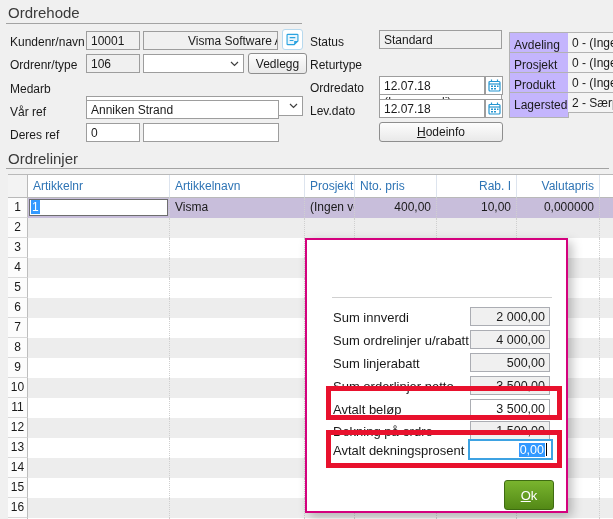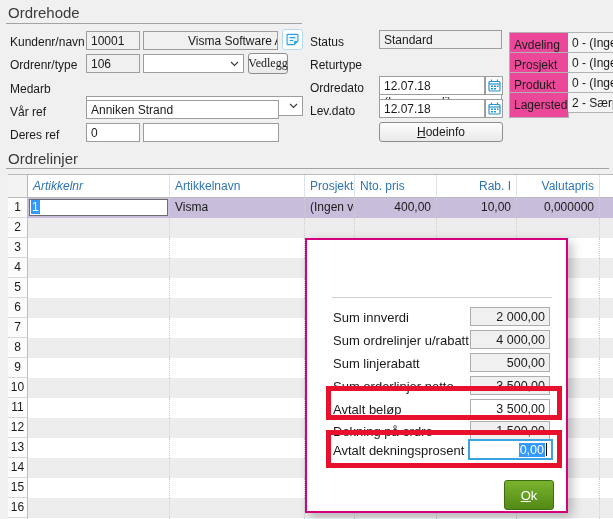--- a/index.html
+++ b/index.html
@@ -34,21 +34,21 @@
   }
   .iconbtn{
     border:1px solid #b7d9ee;border-radius:3px;background:#fff;
     display:flex;align-items:center;justify-content:center;
   }
   .calbtn{
     border:1px solid #9d9d9d;background:#fff;
     display:flex;align-items:center;justify-content:center;
   }
   
-  .dimrow-label{background:#ec4899;border:1px solid #b2b2b2;display:flex;align-items:center;padding:12px 4px;}
+  .dimrow-label{background:#c4b5fd;border:1px solid #b2b2b2;display:flex;align-items:center;padding:12px 4px;}
   .dimrow-value{background:#f4f4f4;border:1px solid #b2b2b2;border-left:none;display:flex;align-items:center;padding:0 4px;white-space:nowrap;overflow:hidden;}
   
   #grid{left:8px;top:174px;width:605px;height:345px;overflow:hidden;background:#fff;border-top:1px solid #b9b9b9;}
   .ghcell{position:absolute;top:0;height:23px;line-height:22px;color:#2e74b5;
     border-right:1px solid #dde4ee;border-bottom:1px solid #b9b9b9;background:#fff;
     padding:0 5px;box-sizing:border-box;white-space:nowrap;overflow:hidden;}
   .ghnum{position:absolute;top:0;height:23px;background:#f3f3f3;border-right:1px solid #b9b9b9;border-bottom:1px solid #b9b9b9;box-sizing:border-box;}
   .grow{position:absolute;left:0;width:640px;height:20px;}
   .grow.even{background:#ededed;}
   .grow.odd{background:#fff;}
@@ -106,21 +106,21 @@
 <div class="abs lbl" style="left:10px;top:58px;">Ordrenr/type</div>
 <div class="abs field" style="left:86px;top:54px;width:54px;height:19px;">106</div>
 <div class="abs combo" style="left:143px;top:54px;width:101px;height:19px;">
   <span></span>
   <span class="chev">
     <svg width="9" height="6" viewBox="0 0 9 6">
         <polyline points="1,1 4.5,4.5 8,1" fill="none" stroke="#3f3f3f" stroke-width="1.2"></polyline>
       </svg>
   </span>
 </div>
-<div class="abs btn" style="left:248px;top:53px;width:40px;height:21px;font-family:Liberation Serif, serif;">Vedlegg</div>
+<div class="abs btn" style="left:248px;top:53px;width:59px;height:21px;">Vedlegg</div>
 
 <div class="abs lbl" style="left:10px;top:82px;">Medarb</div>
 <div class="abs combo" style="left:86px;top:77px;width:217px;height:20px;">
   <span>Anniken Strand</span>
   <span class="chev">
     <svg width="9" height="6" viewBox="0 0 9 6">
         <polyline points="1,1 4.5,4.5 8,1" fill="none" stroke="#3f3f3f" stroke-width="1.2"></polyline>
       </svg>
   </span>
 </div>
@@ -193,21 +193,21 @@
     <div class="abs dimrow-label" style="left: 0px; top: 60px; width: 60px; height: 21px;">Lagersted</div>
     <div class="abs dimrow-value" style="left: 59px; top: 60px; width: 80px; height: 21px;">2 - Særp</div>
   </div>
 
 <div class="abs sec-title" style="left:8px;top:150px;">Ordrelinjer</div>
 <div class="abs hrule" style="left:6px;top:168px;width:603px;"></div>
 
 <div class="abs" id="grid">
   <div id="grid-header">
       <div class="ghnum" style="left: 0px; width: 20px;"></div>
-      <div class="ghcell" style="left: 20px; width: 142px; text-align: left; font-style: italic;">Artikkelnr</div>
+      <div class="ghcell" style="left: 20px; width: 142px; text-align: left;">Artikkelnr</div>
       <div class="ghcell" style="left: 162px; width: 135px; text-align: left;">Artikkelnavn</div>
       <div class="ghcell" style="left: 297px; width: 50px; text-align: left;">Prosjekt</div>
       <div class="ghcell" style="left: 347px; width: 82px; text-align: left;">Nto. pris</div>
       <div class="ghcell" style="left: 429px; width: 80px; text-align: right;">Rab. I</div>
       <div class="ghcell" style="left: 509px; width: 83px; text-align: right;">Valutapris</div>
       <div class="ghcell" style="left: 592px; width: 48px;"></div>
     </div>
   <div id="grid-body">
       <div class="grow selected" style="top: 23px;">
         <div class="gnum">1</div>

